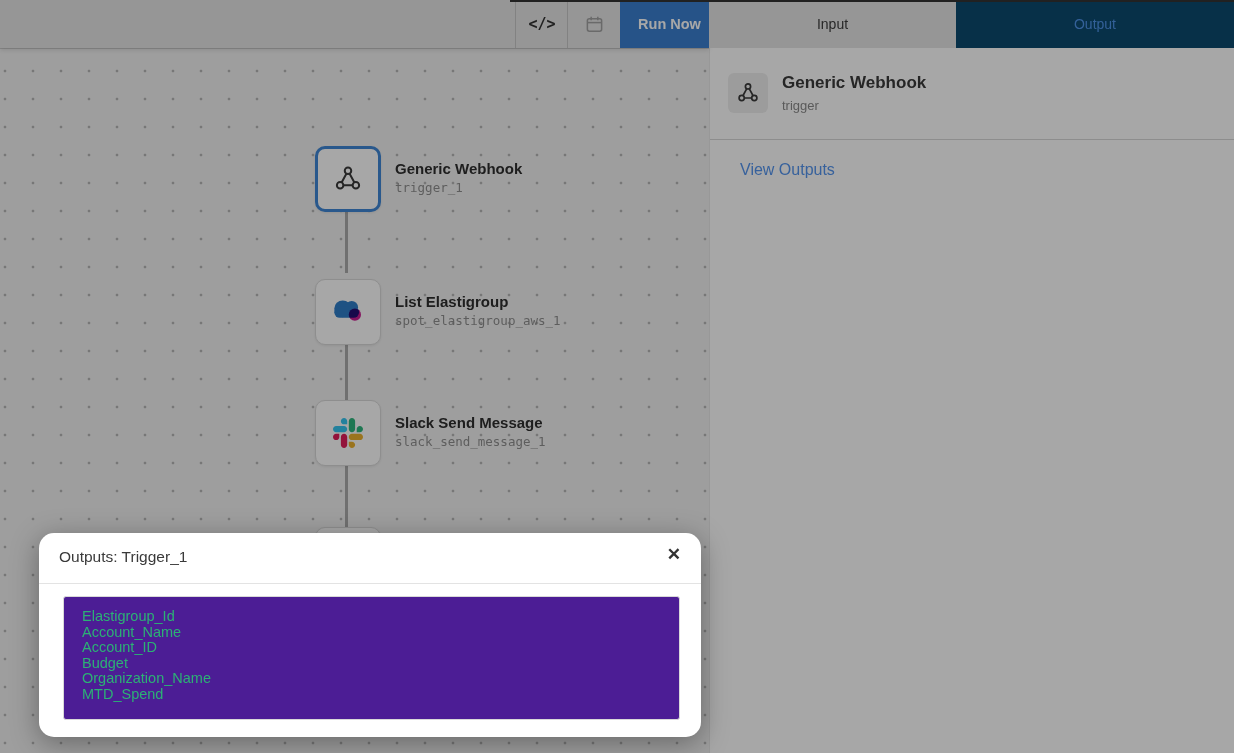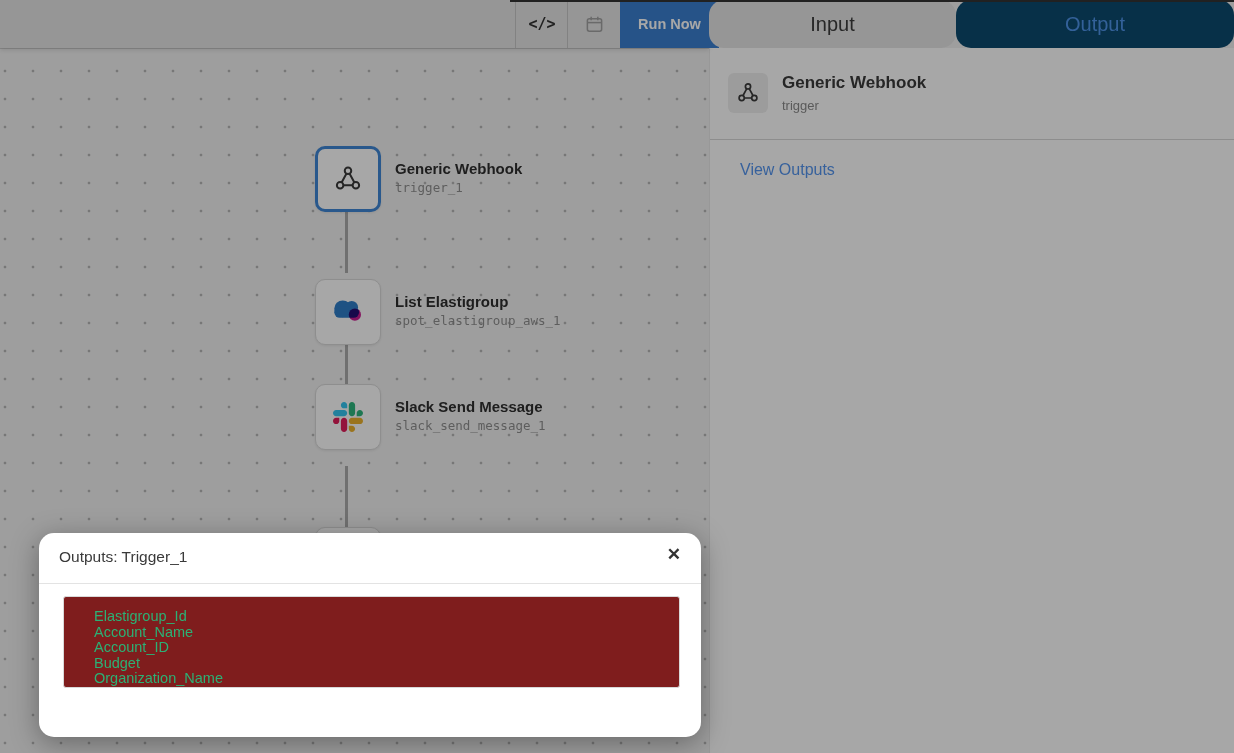--- a/index.html
+++ b/index.html
@@ -10,35 +10,35 @@
   .topbar{position:absolute;left:0;top:0;width:1234px;height:48px;z-index:2;}
   .tb-left{position:absolute;left:0;top:0;width:709px;height:48px;background:#e5e5e5;
            box-shadow:0 1px 0 rgba(0,0,0,.14),0 2px 5px rgba(0,0,0,.12);}
   .tb-btn{position:absolute;top:0;height:48px;display:flex;align-items:center;justify-content:center;cursor:pointer;}
   .tb-code{left:515px;width:52px;border-left:1px solid rgba(0,0,0,.13);}
   .tb-code span{font-family:"DejaVu Sans Mono",monospace;font-size:15px;font-weight:700;color:#333;}
   .tb-cal{left:567px;width:53px;border-left:1px solid rgba(0,0,0,.13);}
   .run-now{position:absolute;left:620px;top:0;width:99px;height:48px;background:#3b7fd0;border:none;
            color:#fff;font-family:"Liberation Sans",sans-serif;font-size:14.5px;font-weight:700;cursor:pointer;}
   .tabs{position:absolute;left:709px;top:0;width:525px;height:48px;display:flex;}
-  .tab{display:flex;align-items:center;justify-content:center;font-size:20px;cursor:pointer;border-radius:15px;}
+  .tab{display:flex;align-items:center;justify-content:center;font-size:14px;cursor:pointer;}
   .tab-input{width:263px;background:#e5e5e5;color:#3c3c3c;}
   .tab-output{width:296px;background:#0c4a6e;color:#4f94ea;}
   .dark-strip{position:absolute;left:510px;top:0;width:724px;height:2px;background:#333;z-index:5;}
 
   
   .canvas{position:absolute;left:0;top:48px;width:709px;height:705px;background-color:#f2f2f2;
           background-image:radial-gradient(circle,#b6b6b6 1.1px,rgba(0,0,0,0) 1.7px);
           background-size:28px 28px;background-position:19px 9px;}
   .connector{position:absolute;left:345px;width:3px;background:#acacac;}
   .conn-1{top:164px;height:61px;}
   .conn-2{top:291px;height:61px;}
   .conn-3{top:418px;height:61px;}
   .node{position:absolute;left:315px;width:390px;height:66px;}
-  .node-1{top:98px;}.node-2{top:231px;padding-left:44px;}.node-3{top:336px;}.node-4{top:479px;}
+  .node-1{top:98px;}.node-2{top:231px;padding-left:44px;}.node-3{top:352px;}.node-4{top:479px;}
   .node-box{position:absolute;left:0;top:0;width:66px;height:66px;background:#fff;border:1px solid #d9d9d9;
             border-radius:10px;display:flex;align-items:center;justify-content:center;box-sizing:border-box;
             box-shadow:0 1px 3px rgba(0,0,0,.08);cursor:pointer;}
   .node-box.selected{border:3px solid #3f87d6;}
   .node-title{position:absolute;left:80px;top:14px;font-size:15px;font-weight:600;color:#2f2f2f;white-space:nowrap;}
   .node-sub{position:absolute;left:80px;top:34px;font-family:"DejaVu Sans Mono",monospace;font-size:12.5px;color:#8f8f8f;white-space:nowrap;}
 
   
   .panel{position:absolute;left:709px;top:48px;width:525px;height:705px;background:#fff;
          border-left:1px solid rgba(0,0,0,.09);box-sizing:border-box;}
@@ -49,22 +49,22 @@
   .panel-divider{position:absolute;left:0;top:91px;width:525px;height:1px;background:#d8d8d8;}
   .view-outputs{position:absolute;left:22px;top:113px;font-size:16px;color:#5595ee;cursor:pointer;text-decoration:none;margin-left:8px;}
 
   
   .overlay{position:absolute;inset:0;background:rgba(0,0,0,.345);z-index:40;}
   .modal{position:absolute;left:39px;top:533px;width:662px;height:204px;background:#fff;border-radius:15px;
          z-index:50;box-shadow:0 6px 28px rgba(0,0,0,.35);box-sizing:border-box;}
   .modal-header{position:absolute;left:0;top:0;right:0;height:50px;border-bottom:1px solid #e3e3e3;}
   .modal-title{position:absolute;left:20px;top:15px;font-size:15.5px;font-weight:500;color:#3a3a3a;}
   .modal-close{position:absolute;right:20px;top:10px;font-size:17px;font-weight:700;color:#333;cursor:pointer;line-height:1.4;}
-  .outputs-box{position:absolute;left:24px;top:63px;width:617px;height:92px;border:1px solid #d9d9d9;border-radius:3px;
-               background:#7f1d1d;box-sizing:border-box;padding:12px 0 0 30px;overflow:hidden;}
+  .outputs-box{position:absolute;left:24px;top:63px;width:617px;height:124px;border:1px solid #d9d9d9;border-radius:3px;
+               background:#4c1d95;box-sizing:border-box;padding:12px 0 0 18px;overflow:hidden;}
   .output-item{font-size:14.5px;line-height:15.6px;font-weight:500;color:#2cb175;cursor:pointer;}
 </style>
 </head>
 <body>
 
 <div class="app">
 
   <header class="topbar">
     <div class="tb-left">
       <div class="tb-btn tb-code">

